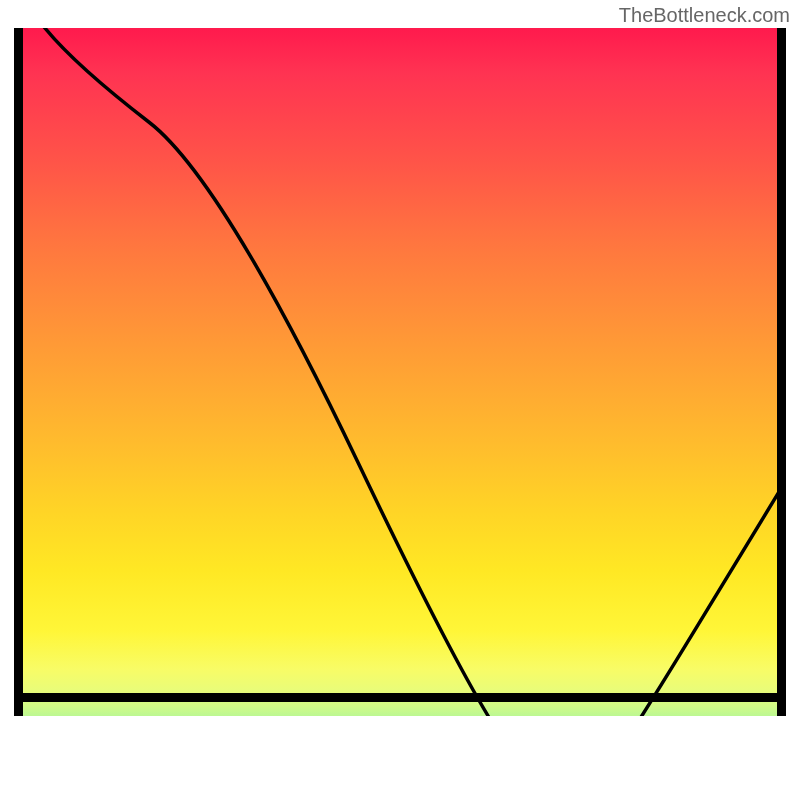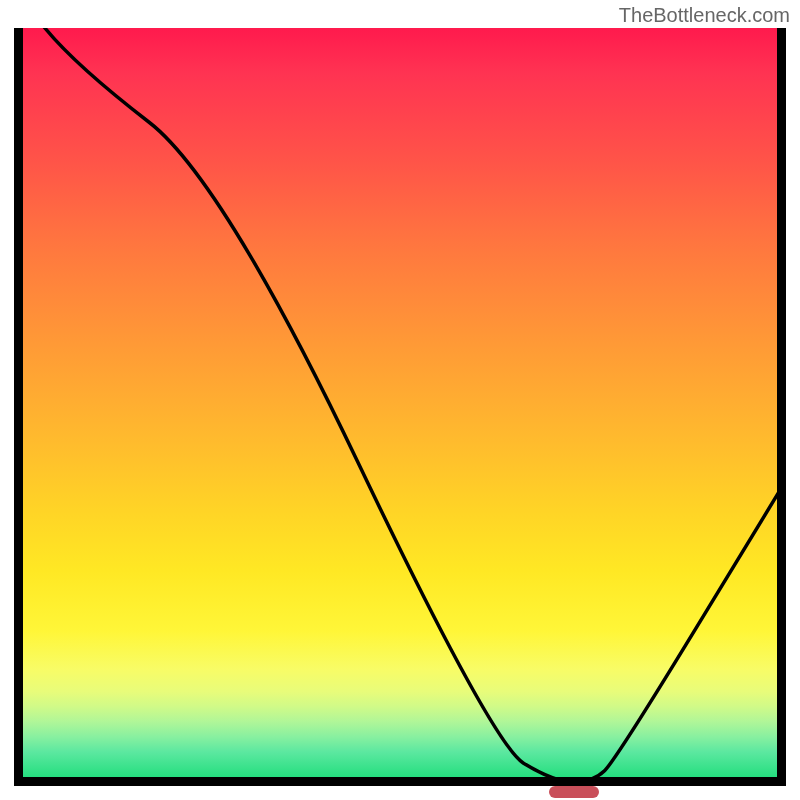--- a/index.html
+++ b/index.html
@@ -3,21 +3,21 @@
 <meta charset="utf-8">
 <style>
   body {
     margin: 0;
     padding: 0;
     background: #ffffff;
     font-family: Arial, sans-serif;
   }
   .container {
     width: 800px;
-    height: 800px;
+    height: 716px;
     position: relative;
   }
   .watermark {
     position: absolute;
     top: 4px;
     right: 10px;
     font-size: 20px;
     color: #666666;
     font-weight: normal;
     z-index: 10;

